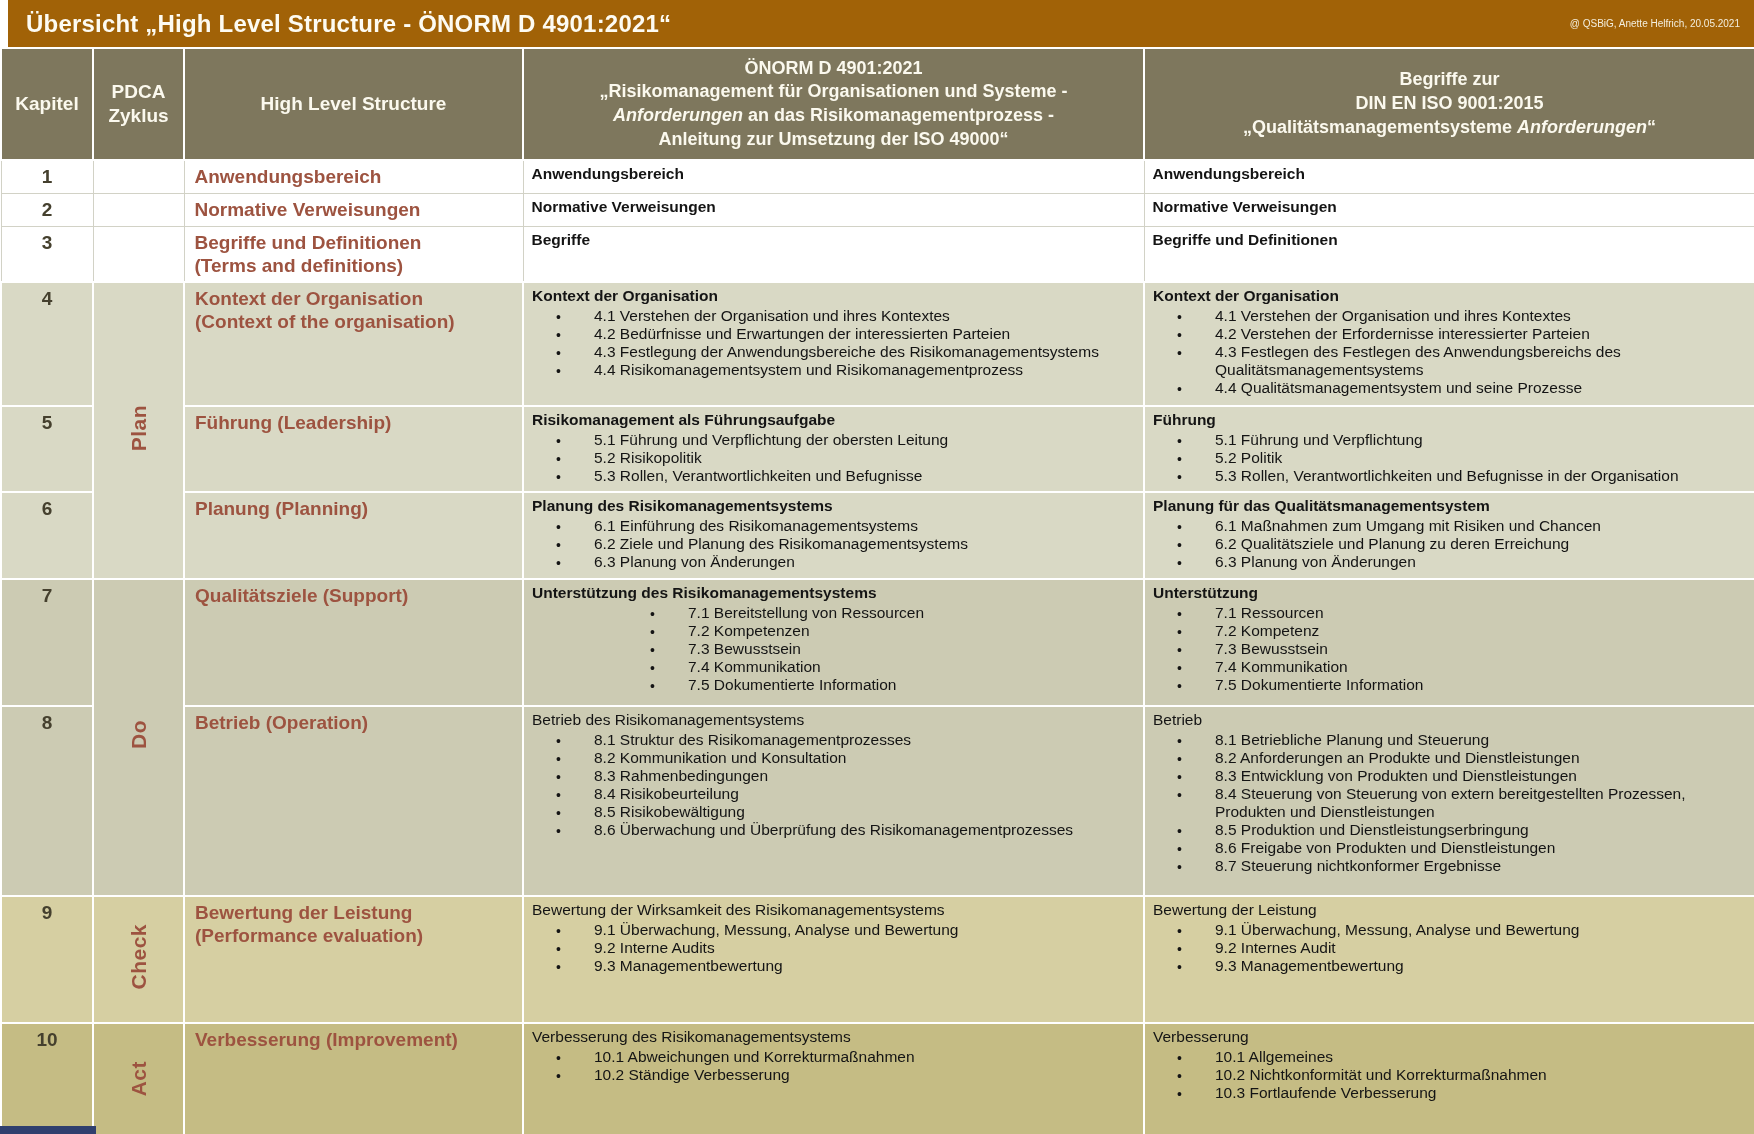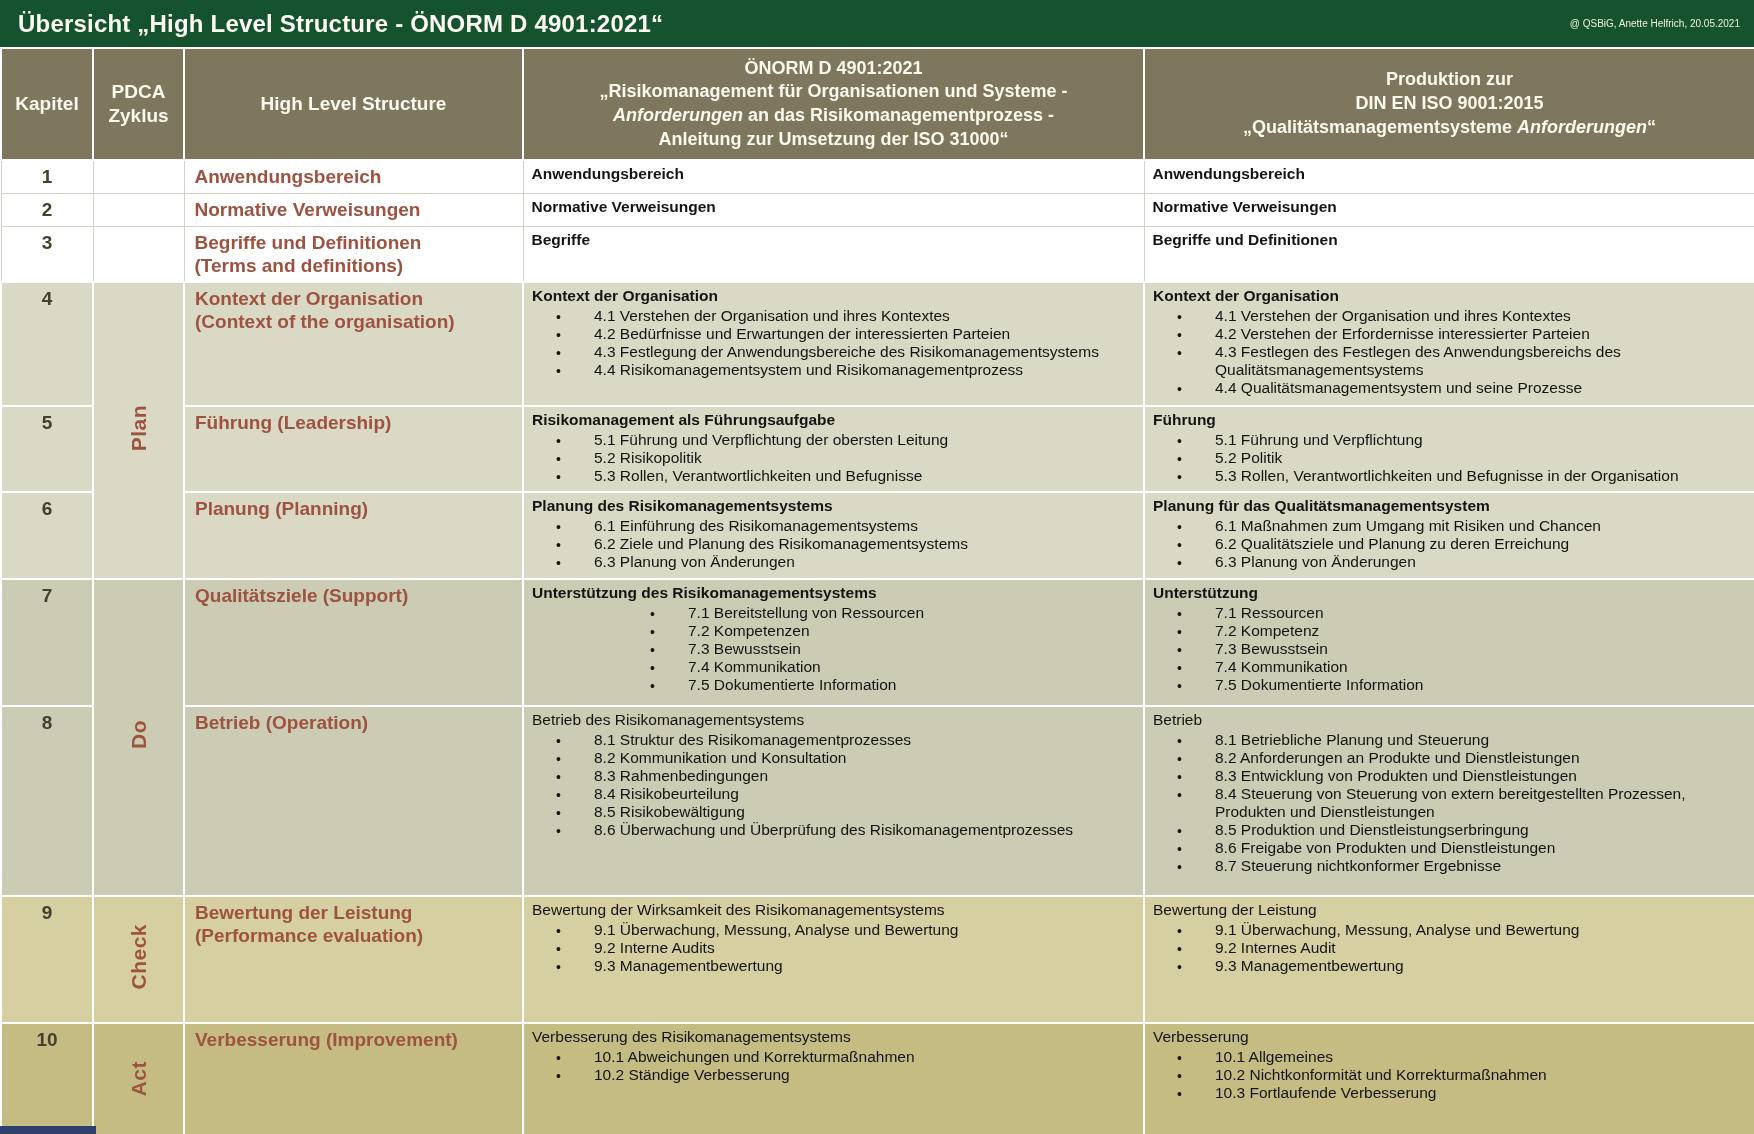--- a/index.html
+++ b/index.html
@@ -8,26 +8,27 @@
     width: 1754px; height: 1134px;
     font-family: "Liberation Sans", sans-serif;
     background: #ffffff;
     position: relative;
     overflow: hidden;
   }
 
   
   .title-bar {
     height: 47px;
-    background: #14532d;
+    background: #a16207;
     color: #fdfbf2;
     display: flex;
     align-items: center;
     justify-content: space-between;
     padding: 0 14px 0 18px;
+    margin-left: 8px;
   }
   .title-bar .page-title {
     font-size: 24px;
     font-weight: bold;
     letter-spacing: 0.2px;
   }
   .title-bar .credit {
     font-size: 10px;
     color: #f3eedd;
   }
@@ -142,24 +143,24 @@
       <th class="th-kapitel">Kapitel</th>
       <th class="th-pdca">
         <div>PDCA</div>
         <div>Zyklus</div>
       </th>
       <th class="th-hls">High Level Structure</th>
       <th class="th-onorm">
         <div>ÖNORM D 4901:2021</div>
         <div>„Risikomanagement für Organisationen und Systeme -</div>
         <div><span class="it">Anforderungen</span><span> an das Risikomanagementprozess -</span></div>
-        <div>Anleitung zur Umsetzung der ISO 31000“</div>
+        <div>Anleitung zur Umsetzung der ISO 49000“</div>
       </th>
       <th class="th-vergleich">
-        <div>Produktion zur</div>
+        <div>Begriffe zur</div>
         <div>DIN EN ISO 9001:2015</div>
         <div><span>„Qualitätsmanagementsysteme </span><span class="it">Anforderungen</span><span>“</span></div>
       </th>
     </tr>
   </thead>
   <tbody>
 
     <tr class="g-white" style="height:33px">
       <td class="col-kapitel">1</td>
       <td class="col-pdca"></td>

